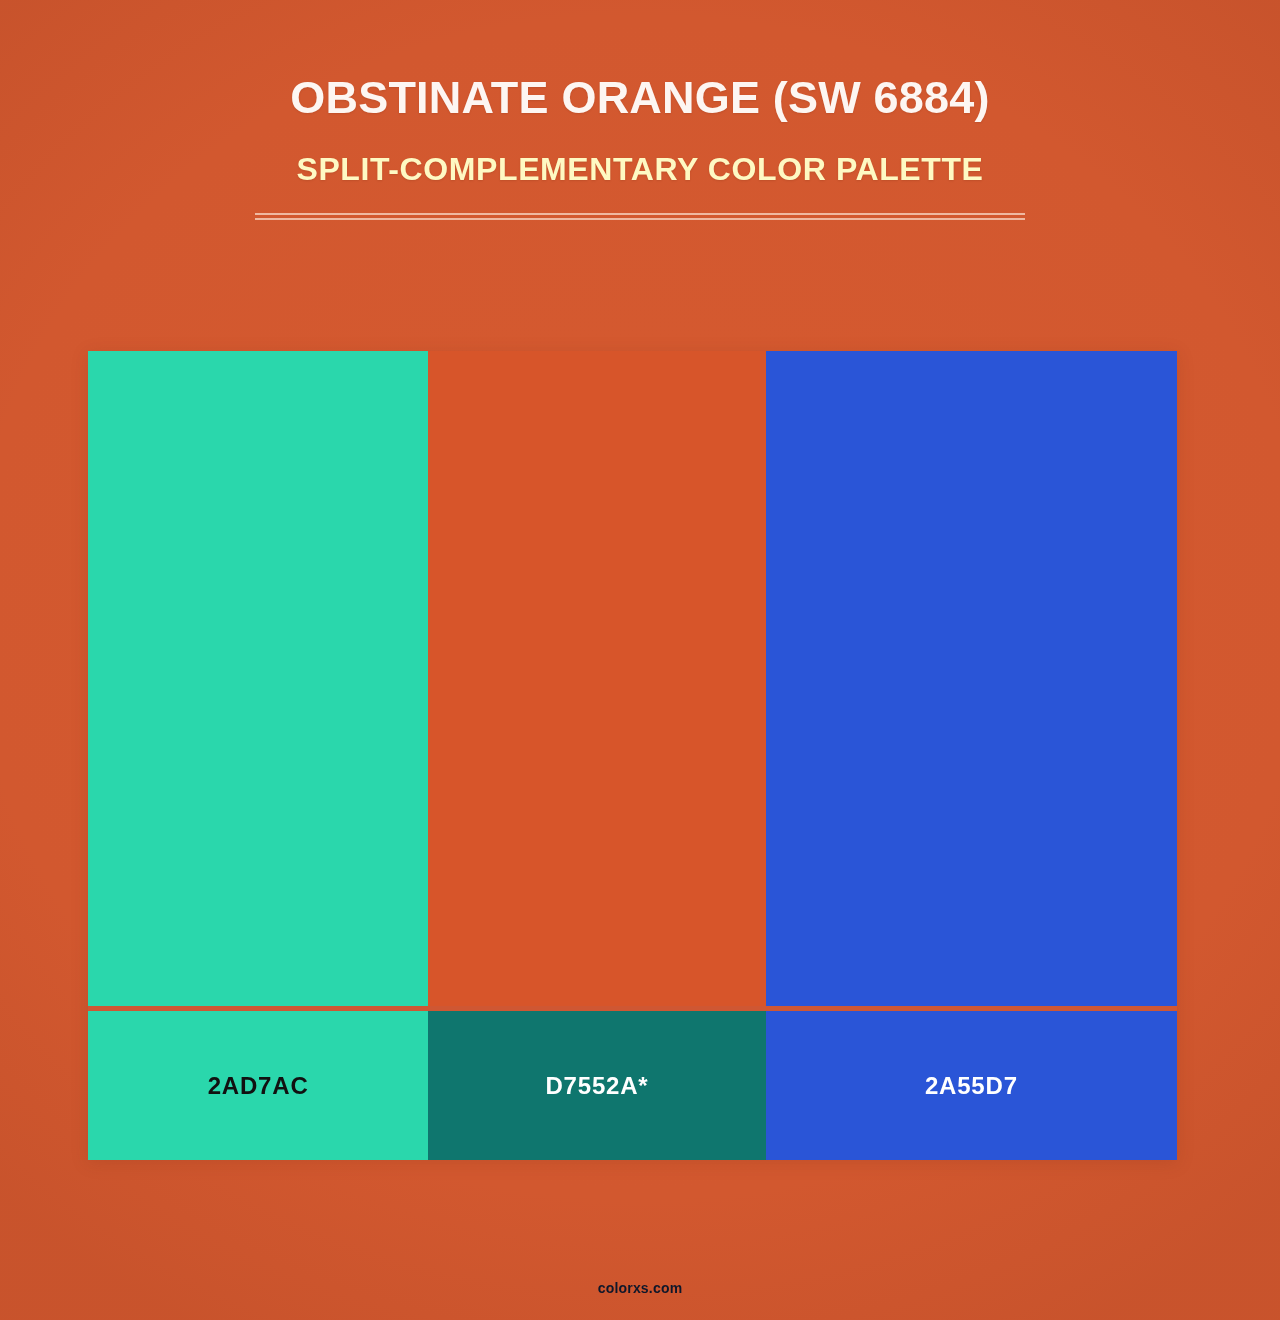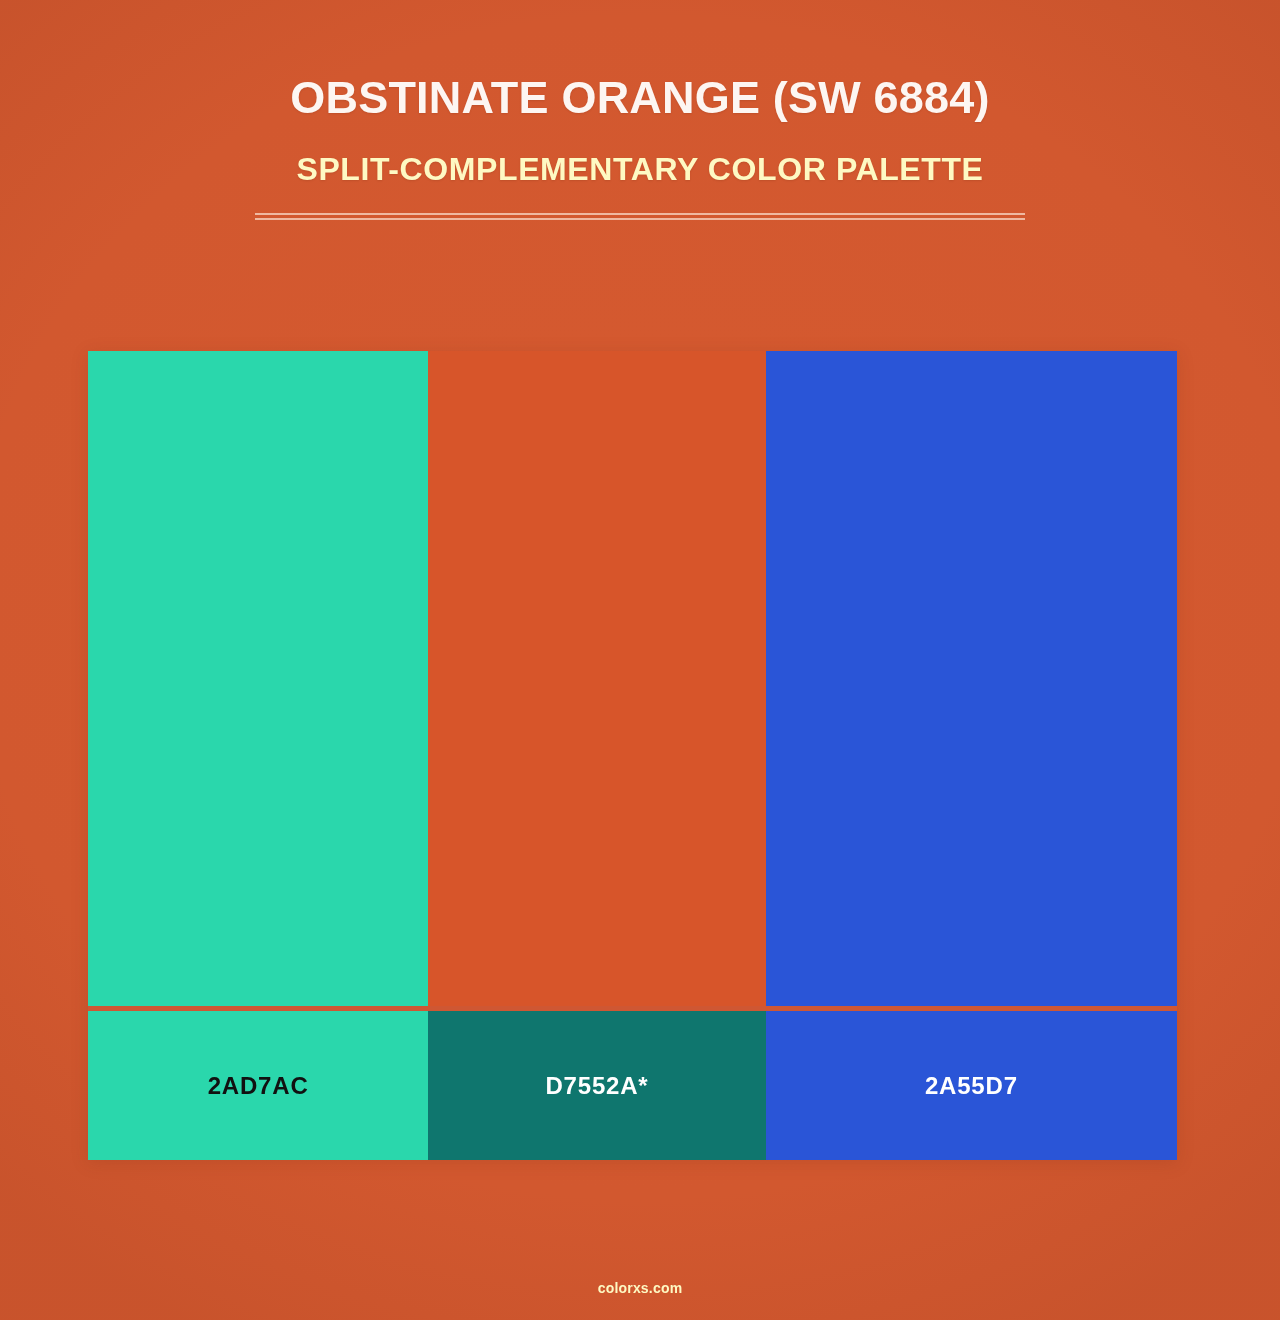--- a/index.html
+++ b/index.html
@@ -132,21 +132,21 @@
     position: absolute;
     bottom: 24px;
     left: 0;
     width: 1280px;
     text-align: center;
   }
 
   .footer-text {
     font-size: 14px;
     font-weight: bold;
-    color: #fef9c3;
+    color: #0f172a;
     letter-spacing: 0.2px;
   }
 </style>
 </head>
 <body style="background: rgb(210, 88, 47);">
 
 <div class="page">
 
   <div class="bg-vignette"></div>
 

